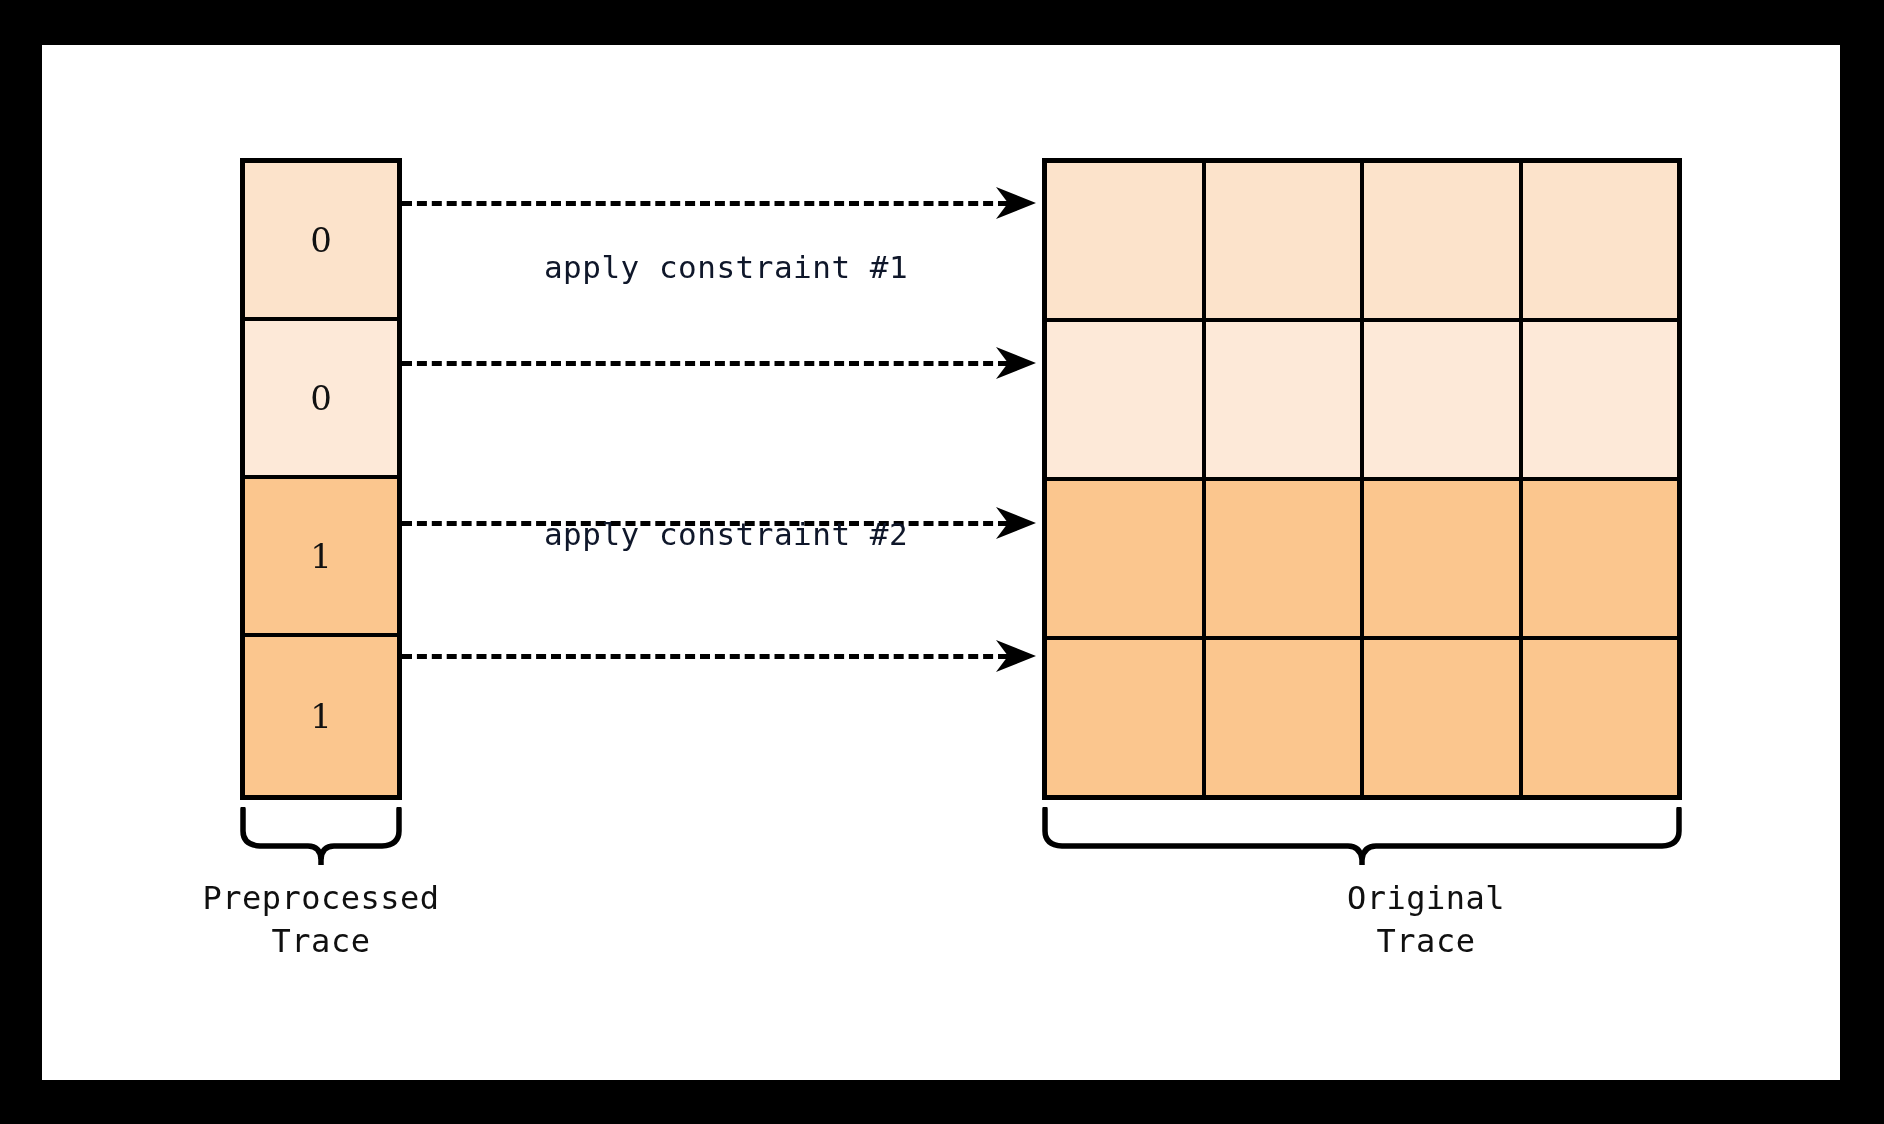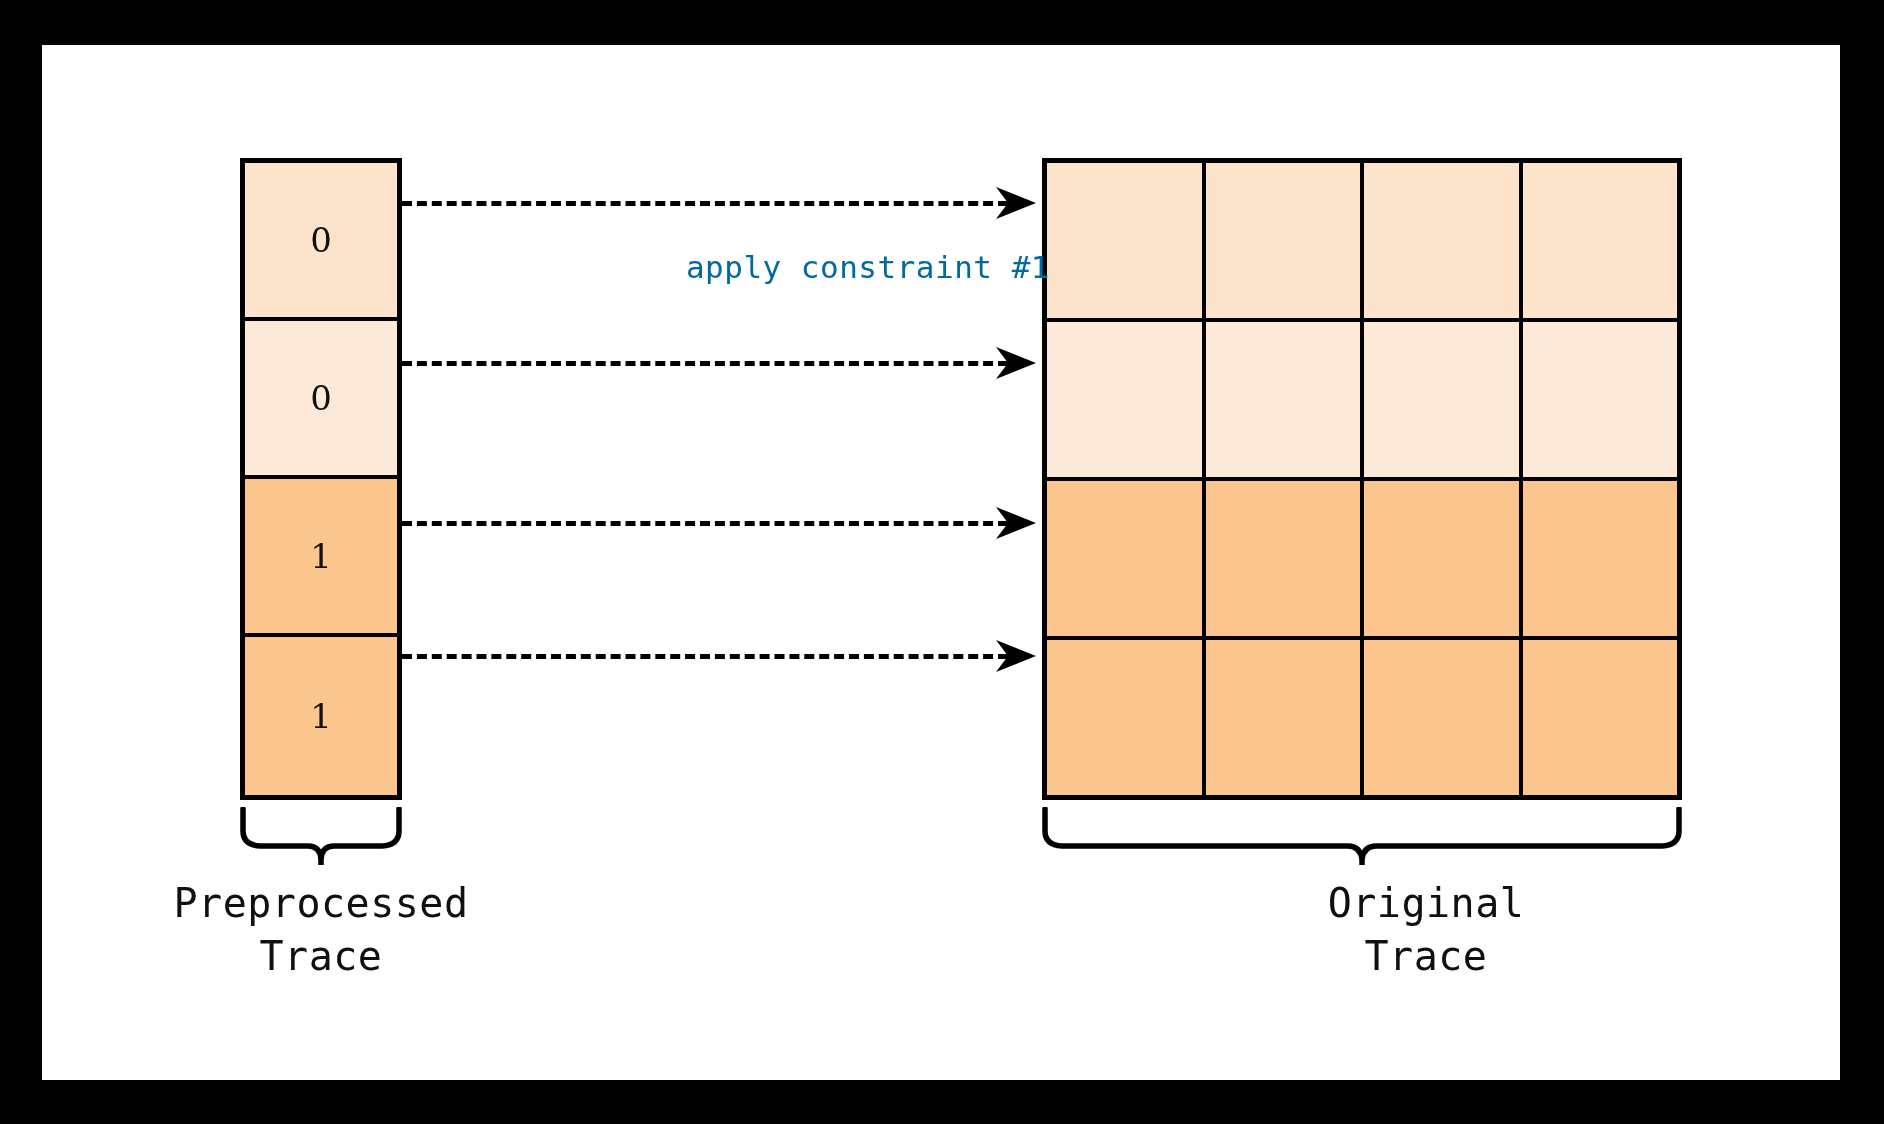--- a/index.html
+++ b/index.html
@@ -32,27 +32,27 @@
   .grid-cell{flex:1 1 0;box-sizing:border-box;border-right:4px solid #000;}
   .grid-cell:last-child{border-right:none;}
 
   
   .arrow-wrap{position:absolute;height:24px;left:360px;width:648px;}
   .arrow-line{position:absolute;left:0;top:10px;width:606px;height:0;
               border-top:5px dashed #000;}
   .arrow-head{position:absolute;left:592px;top:-10px;width:44px;height:44px;}
 
   
-  .constraint-label{position:absolute;left:360px;width:648px;text-align:right;
-                    font-size:31px;letter-spacing:0.5px;color:#0369a1;
+  .constraint-label{position:absolute;left:360px;width:648px;text-align:center;
+                    font-size:31px;letter-spacing:0.5px;color:#0f172a;
                     font-family:"DejaVu Sans Mono","Liberation Mono",monospace;}
 
   
   .brace{position:absolute;}
-  .caption{position:absolute;text-align:center;font-size:40px;line-height:1.33;
+  .caption{position:absolute;text-align:center;font-size:32px;line-height:1.33;
            color:#101010;letter-spacing:0.5px;
            font-family:"DejaVu Sans Mono","Liberation Mono",monospace;}
 </style>
 </head>
 <body>
 
 <div id="frame">
   <div id="canvas">
 
     <div id="pre-col">
@@ -116,20 +116,21 @@
       </svg>
     </div>
     <div class="arrow-wrap" style="top:599px;">
       <div class="arrow-line"></div>
       <svg class="arrow-head" viewBox="0 0 44 44">
         <path d="M2 6 L42 22 L2 38 L14 22 Z" fill="#000"></path>
       </svg>
     </div>
 
     <div class="constraint-label" style="top:204px;">apply constraint #1</div>
+    <div class="constraint-label" style="top:471px;">apply constraint #2</div>
 
     <svg class="brace" style="left:196px;top:762px;width:166px;height:58px;" viewBox="0 0 166 58" preserveAspectRatio="none">
       <path d="M5 2 L5 24 Q5 38 22 39 L70 39 Q82 39 83 52 Q84 39 96 39 L144 39 Q161 38 161 24 L161 2" fill="none" stroke="#000" stroke-width="5.5" stroke-linecap="round"></path>
       <path d="M83 50 L83 58" fill="none" stroke="#000" stroke-width="5.5" stroke-linecap="round"></path>
     </svg>
 
     <svg class="brace" style="left:998px;top:762px;width:644px;height:58px;" viewBox="0 0 644 58" preserveAspectRatio="none">
       <path d="M5 2 L5 24 Q5 38 22 39 L308 39 Q320 39 322 52 Q324 39 336 39 L622 39 Q639 38 639 24 L639 2" fill="none" stroke="#000" stroke-width="5.5" stroke-linecap="round"></path>
       <path d="M322 50 L322 58" fill="none" stroke="#000" stroke-width="5.5" stroke-linecap="round"></path>
     </svg>

